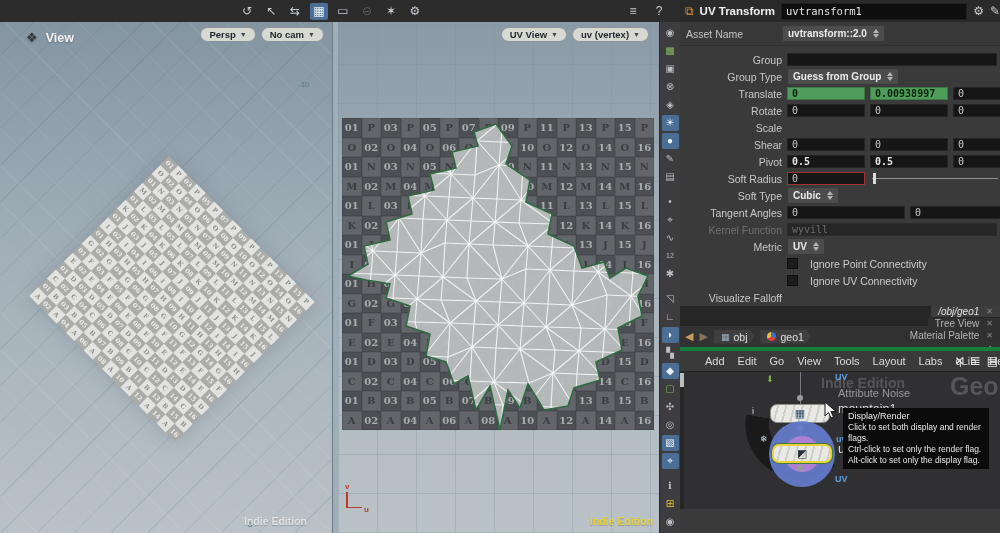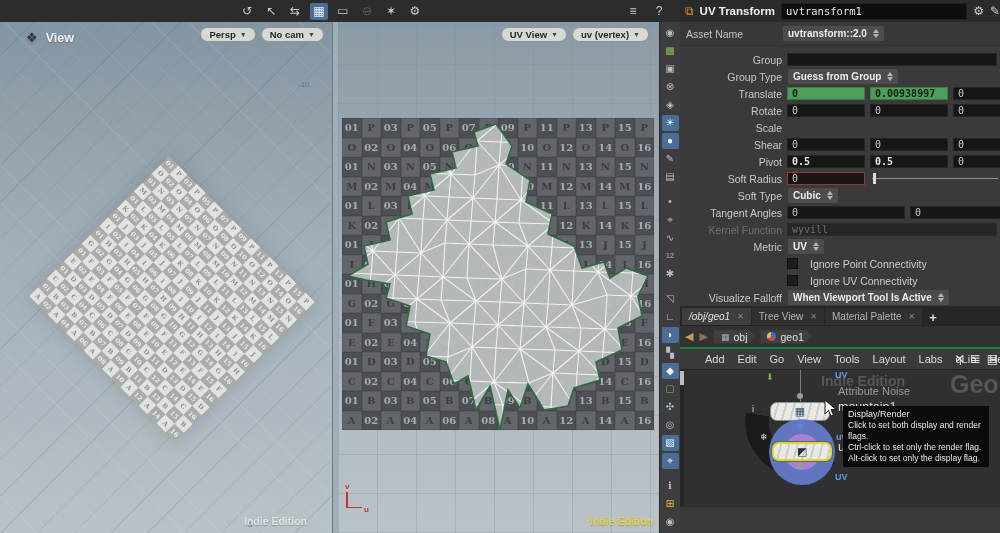--- a/index.html
+++ b/index.html
@@ -99,31 +99,31 @@
   .darr .dn{border-top:4px solid #b5b5b5;border-bottom:none;}
   .psection{height:18px;background:#464646;border-top:1px solid #525252;border-bottom:1px solid #303030;
      display:flex;align-items:center;color:#dedede;font-size:10.5px;padding-left:9px;margin:3px 0;}
   .slider{position:relative;flex:1;height:13px;}
   .slider .track{position:absolute;left:2px;right:2px;top:6px;height:1px;background:#909090;}
   .slider .handle{position:absolute;left:3px;top:1px;width:3px;height:11px;background:#dcdcdc;}
   .chk{width:9px;height:9px;background:#1d1d1d;border:1px solid #0f0f0f;margin-right:7px;flex:0 0 auto;}
   .chklabel{color:#cccccc;font-size:10.5px;}
 
   
-  #tab-bar{height:19px;background:#262626;display:flex;align-items:flex-end;gap:1px;padding-left:2px;}
+  #tab-bar{height:19px;background:#262626;display:flex;align-items:flex-end;gap:1px;padding-left:2px;flex-direction:column;}
   .tab{height:17px;display:flex;align-items:center;gap:7px;padding:0 7px;background:#303030;color:#b5b5b5;font-size:10px;}
   .tab.active{background:#3d3d3d;color:#e2e2e2;font-style:italic;}
   .tab .x{color:#8a8a8a;font-size:8px;}
   #tab-add{color:#e0e0e0;font-size:13px;font-weight:bold;padding:0 6px;}
   #path-bar{height:21px;background:#323232;border-top:1px solid #222;display:flex;align-items:center;gap:6px;padding-left:5px;}
   .navarrow{font-size:11px;}
   #path-bar .chip{display:flex;align-items:center;gap:4px;background:#3f3f3f;padding:1px 7px;color:#e0e0e0;
      font-size:10.5px;clip-path:polygon(0 0,calc(100% - 5px) 0,100% 50%,calc(100% - 5px) 100%,0 100%);}
   .geo-dot{width:9px;height:9px;border-radius:50%;background:conic-gradient(#3a6fd8 0 33%,#d8413a 0 66%,#e8c23a 0 100%);}
-  #menu-bar{height:20px;background:#3a3a3a;border-top:2px solid #15803d;display:flex;align-items:center;gap:13px;padding-left:25px;position:relative;}
+  #menu-bar{height:20px;background:#3a3a3a;border-top:4px solid #15803d;display:flex;align-items:center;gap:13px;padding-left:25px;position:relative;}
   .menu-item{color:#dcdcdc;font-size:11px;}
   #menu-icons{position:absolute;right:2px;top:0;height:20px;display:flex;align-items:center;gap:6px;color:#e8e8e8;font-size:12px;}
 
   
   #network{height:137px;background:#303032;position:relative;overflow:hidden;border-top:1px solid #232323;}
   #net-scroll{position:absolute;left:0;top:0;width:4px;height:100%;background:#262626;}
   #net-scroll .thumb{position:absolute;left:0;top:1px;width:4px;height:14px;background:#bcbcbc;}
   #net-watermark{position:absolute;left:141px;top:3px;color:#56565a;font-size:14px;font-weight:bold;}
   #net-big{position:absolute;left:270px;top:0px;color:#55555a;font-size:25px;font-weight:bold;white-space:nowrap;}
   #net-type{position:absolute;left:158px;top:15px;color:#9a9a9a;font-size:11px;}
@@ -1365,29 +1365,20 @@
       </div>
       <div class="prow">
         <span class="plabel"></span>
         <div class="pfields">
           <div class="chk"></div>
           <span class="chklabel">Ignore UV Connectivity</span>
         </div>
       </div>
       <div class="prow">
         <span class="plabel">Visualize Falloff</span>
-        <div class="pfields">
-          <div class="pdrop">
-            <span>When Viewport Tool Is Active</span>
-            <span class="darr">
-              <i class="up"></i>
-              <i class="dn"></i>
-            </span>
-          </div>
-        </div>
       </div>
     </div>
 
   <div id="tab-bar">
       <div class="tab active">
         <span>/obj/geo1</span>
         <span class="x">✕</span>
       </div>
       <div class="tab">
         <span>Tree View</span>

